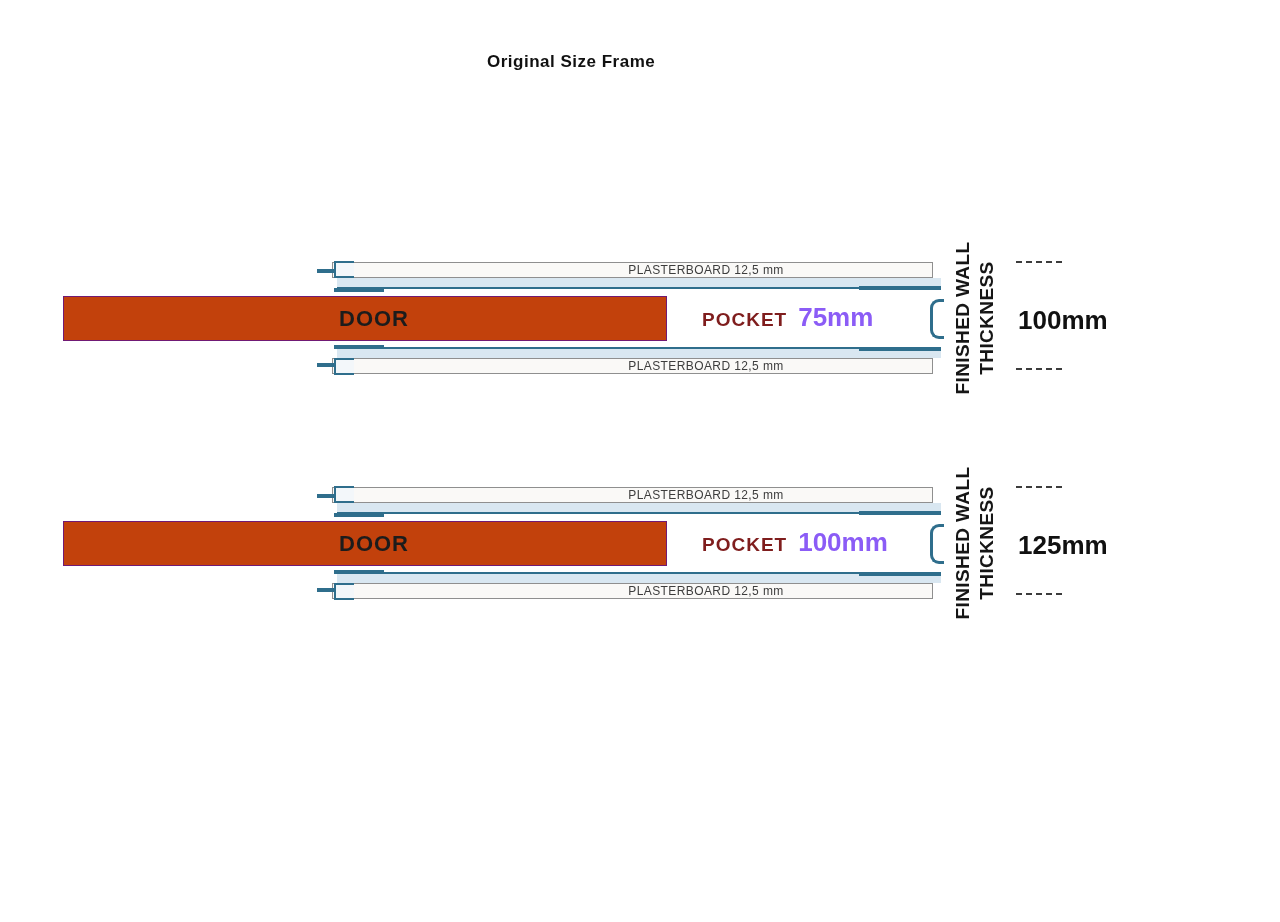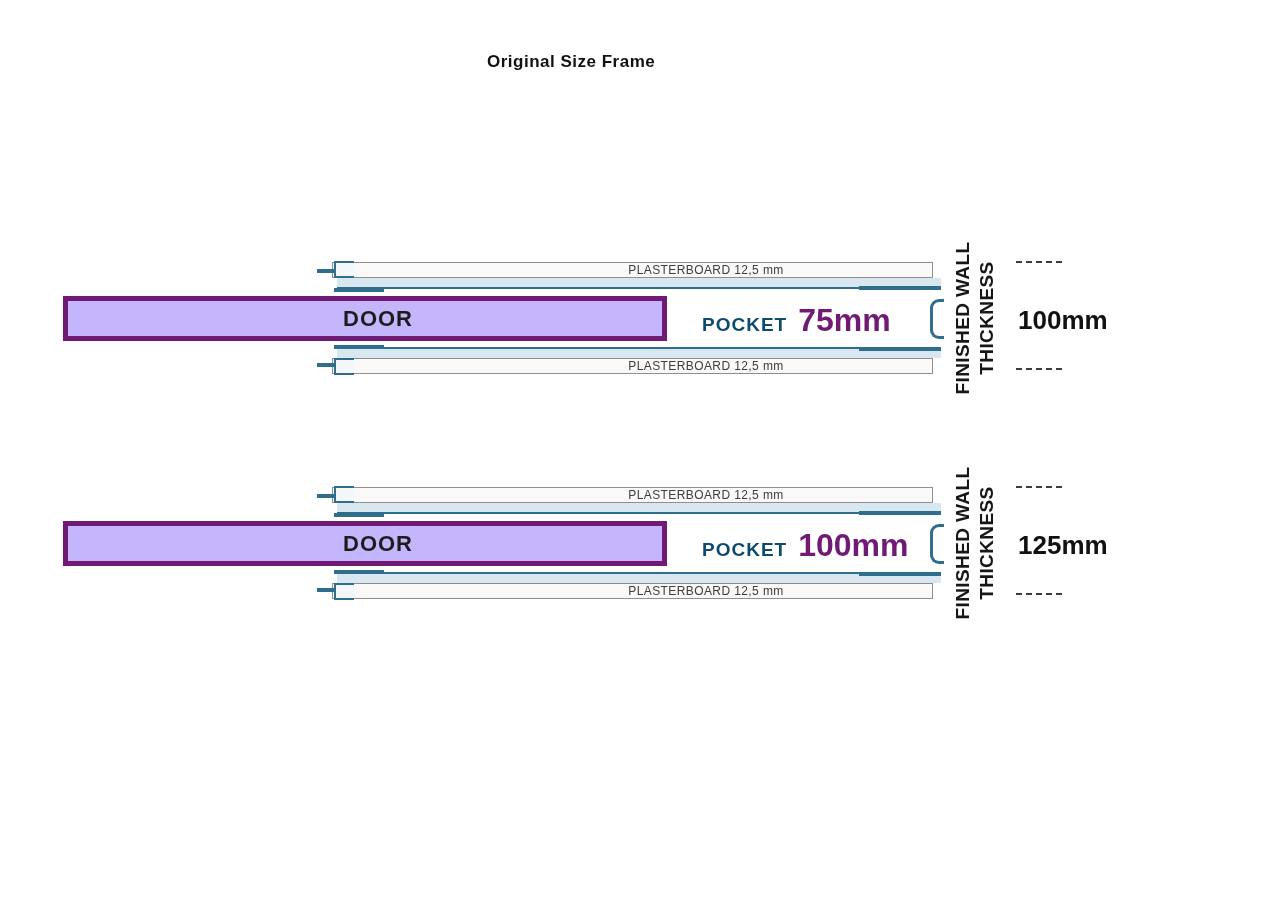--- a/index.html
+++ b/index.html
@@ -49,35 +49,35 @@
   }
   .jamb-cap.top{top:6px;}
   .jamb-cap.bottom{top:103px;}
 
   .tab{left:317px;width:19px;height:4px;background:#2f6e8c;}
   .tab.top{top:14px;}
   .tab.bottom{top:108px;}
 
   
   .door{
-    left:63px;top:41px;width:604px;height:45px;background:#c4b5fd;
-    border:5px solid #701a75;box-sizing:border-box;padding-left:16px;
+    left:63px;top:41px;width:604px;height:45px;background:#c2410c;
+    border:1px solid #701a75;box-sizing:border-box;padding-left:16px;
   }
   .door-label{
     position:absolute;left:240px;top:0;width:140px;height:100%;
     display:flex;align-items:center;justify-content:center;
     font-size:22px;font-weight:bold;letter-spacing:1px;color:#1c1c1c;
   }
 
   
   .pocket{
     left:702px;top:47px;display:flex;align-items:baseline;gap:11px;white-space:nowrap;
   }
-  .pocket .word{font-size:19px;font-weight:bold;letter-spacing:1px;color:#0c4a6e;}
-  .pocket .size{font-size:32px;font-weight:bold;color:#701a75;}
+  .pocket .word{font-size:19px;font-weight:bold;letter-spacing:1px;color:#7f1d1d;}
+  .pocket .size{font-size:26px;font-weight:bold;color:#8b5cf6;}
 
   
   .post{
     left:930px;top:44px;width:14px;height:40px;box-sizing:border-box;
     border:3px solid #2f6e8c;border-right:none;border-radius:9px 0 0 9px;background:transparent;
   }
 
   
   .wall-label{
     left:890px;top:39px;width:170px;height:48px;

